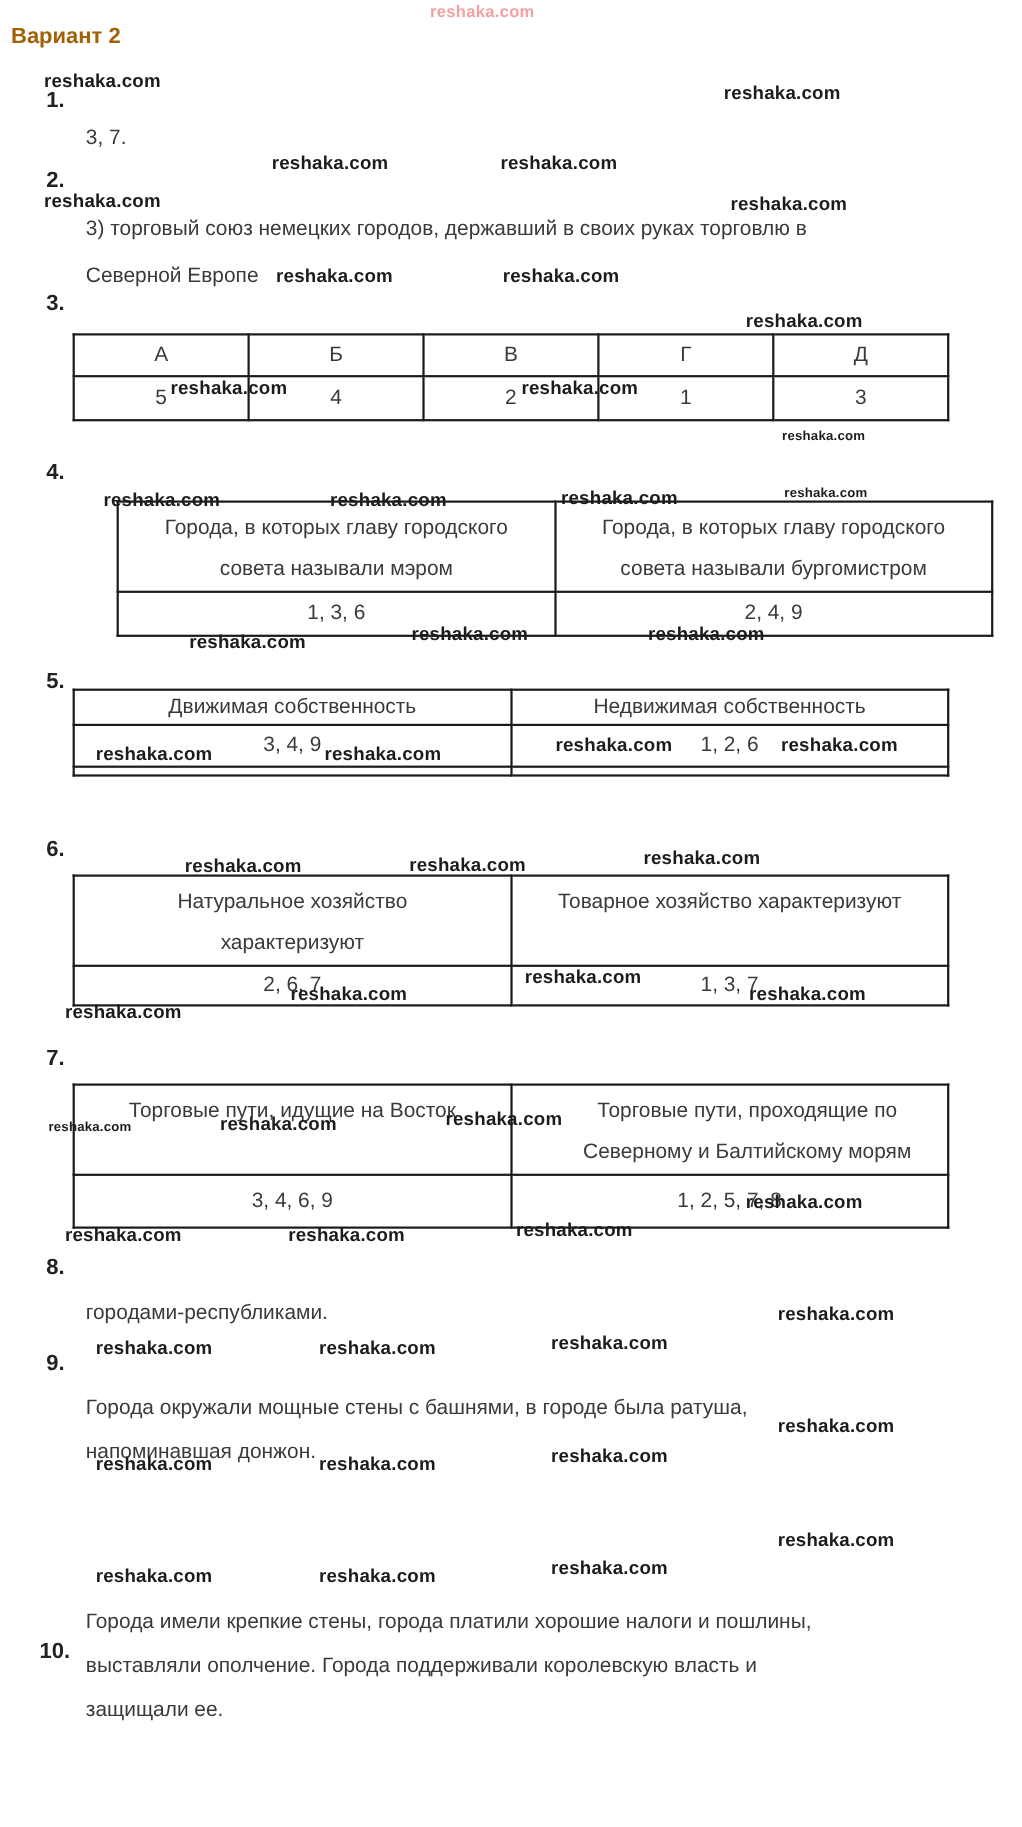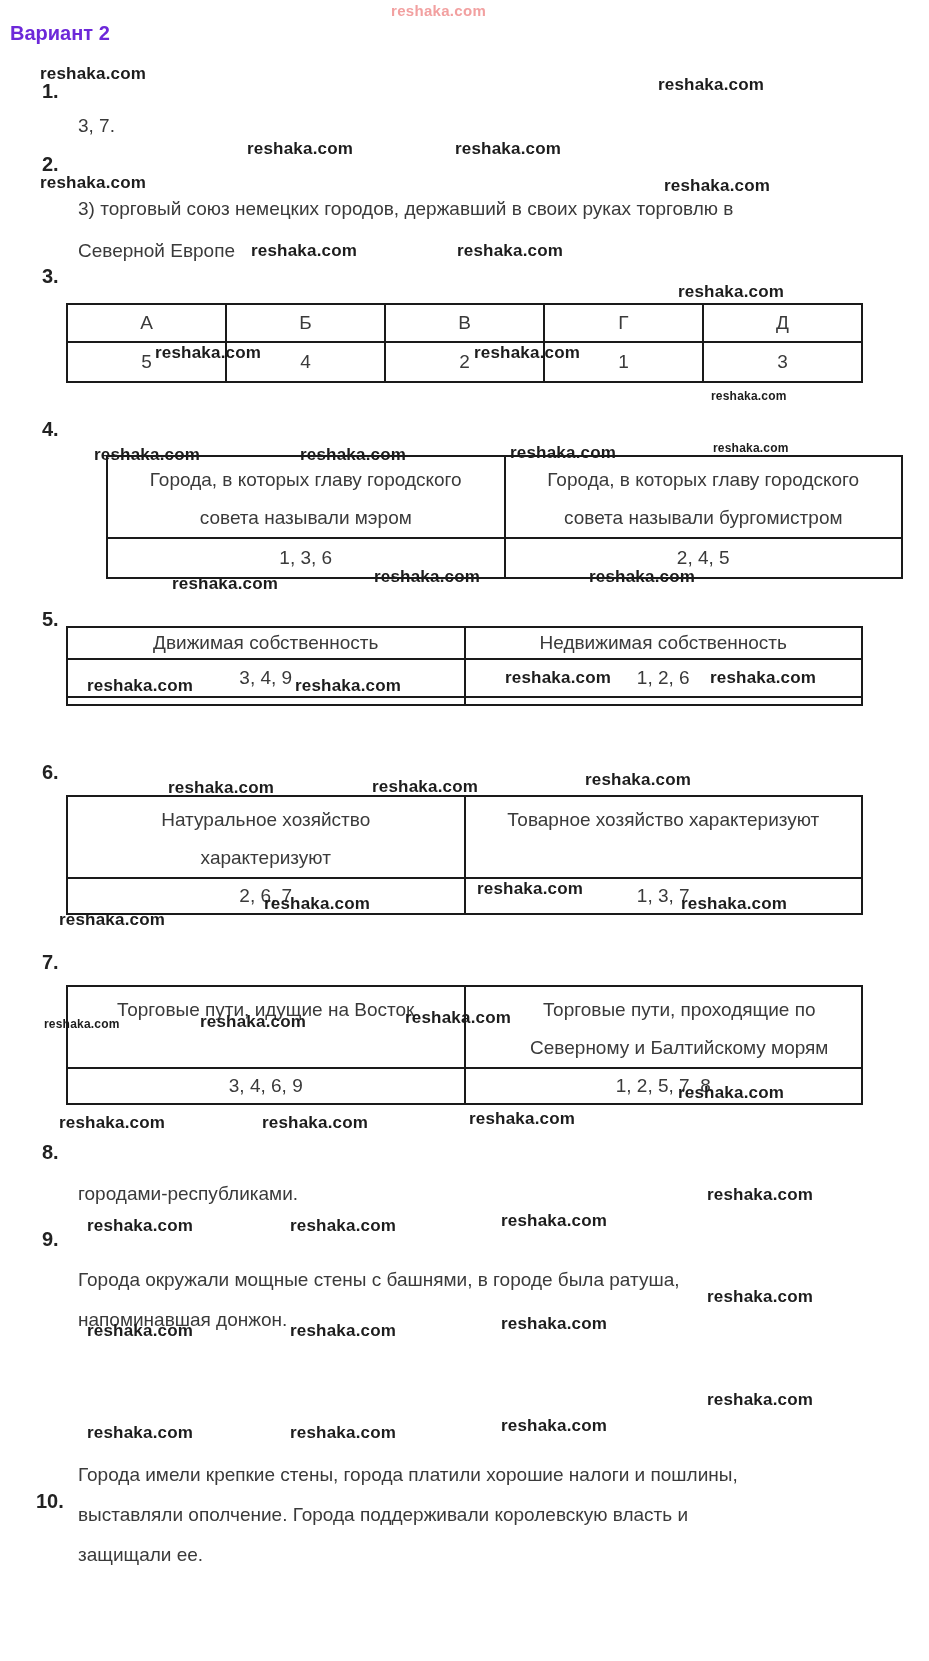--- a/index.html
+++ b/index.html
@@ -2,21 +2,21 @@
 <html><head>
 <meta charset="utf-8">
 <style>
   * { margin:0; padding:0; box-sizing:border-box; }
   html,body { background:#ffffff; }
   .page {
     position:relative; width:929px; height:1661px; background:#ffffff;
     font-family:"Liberation Sans","DejaVu Sans",sans-serif; color:#333; overflow:hidden;
   }
   .abs { position:absolute; }
-  .title { font-weight:700; font-size:20px; color:#6d28d9; }
+  .title { font-weight:700; font-size:20px; color:#a16207; }
   .qnum { font-weight:700; font-size:20px; color:#222; }
   .body-text { font-size:19px; color:#3a3a3a; white-space:nowrap; }
   .para { line-height:40px; }
   .wm {
     position:absolute; font-weight:700; font-size:17px; color:#1c1c1c;
     letter-spacing:0.2px; white-space:nowrap; z-index:5;
   }
   .wm-small { font-size:12px; font-weight:700; }
   .wm-top { font-weight:700; font-size:15px; color:#f2a0a0; letter-spacing:0.3px; }
   table.ans { border-collapse:collapse; position:absolute; table-layout:fixed; background:transparent; }
@@ -125,21 +125,21 @@
         <div>Города, в которых главу городского</div>
         <div>совета называли мэром</div>
       </td>
       <td>
         <div>Города, в которых главу городского</div>
         <div>совета называли бургомистром</div>
       </td>
     </tr>
     <tr style="height:40px;">
       <td>1, 3, 6</td>
-      <td>2, 4, 5</td>
+      <td>2, 4, 9</td>
     </tr>
   </tbody>
     </table>
 
   <div class="abs qnum" style="left:42px; top:608px;">5.</div>
   <table class="ans" style="left:66px; top:626px; width:797px;">
     <tbody>
         <tr style="height:32px;">
       <td>Движимая собственность</td>
       <td>Недвижимая собственность</td>
@@ -179,21 +179,21 @@
     <tbody>
         <tr class="hdr" style="height:76px;">
       <td>
         <div>Торговые пути, идущие на Восток</div>
       </td>
       <td class="left-align">
         <div>Торговые пути, проходящие по</div>
         <div>Северному и Балтийскому морям</div>
       </td>
     </tr>
-    <tr style="height:36px;">
+    <tr style="height:48px;">
       <td>3, 4, 6, 9</td>
       <td>1, 2, 5, 7, 8</td>
     </tr>
   </tbody>
     </table>
 
   <div class="abs qnum" style="left:42px; top:1141px;">8.</div>
   <div class="abs body-text" style="left:78px; top:1183px;">городами-республиками.</div>
 
   <div class="abs qnum" style="left:42px; top:1228px;">9.</div>

